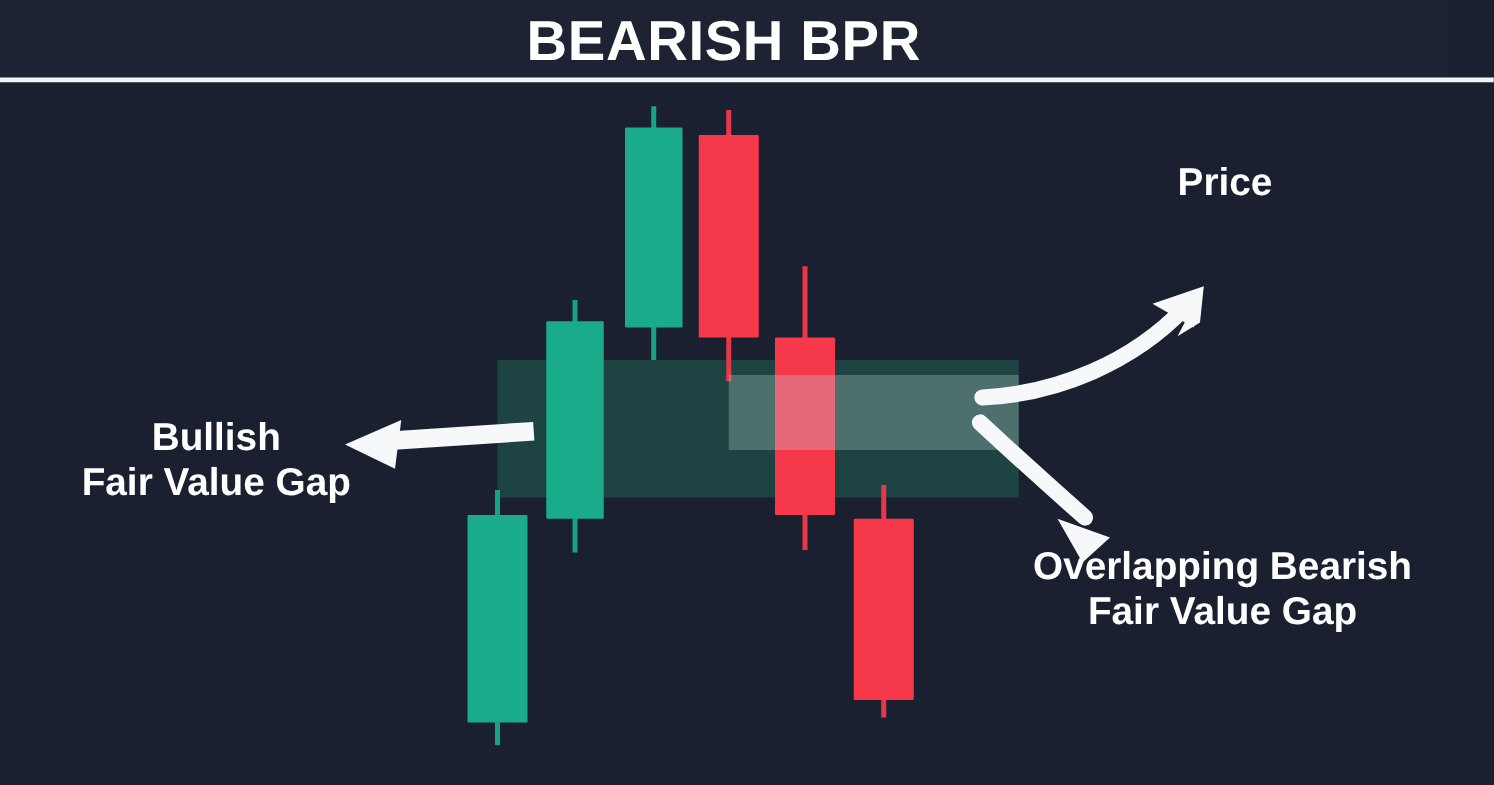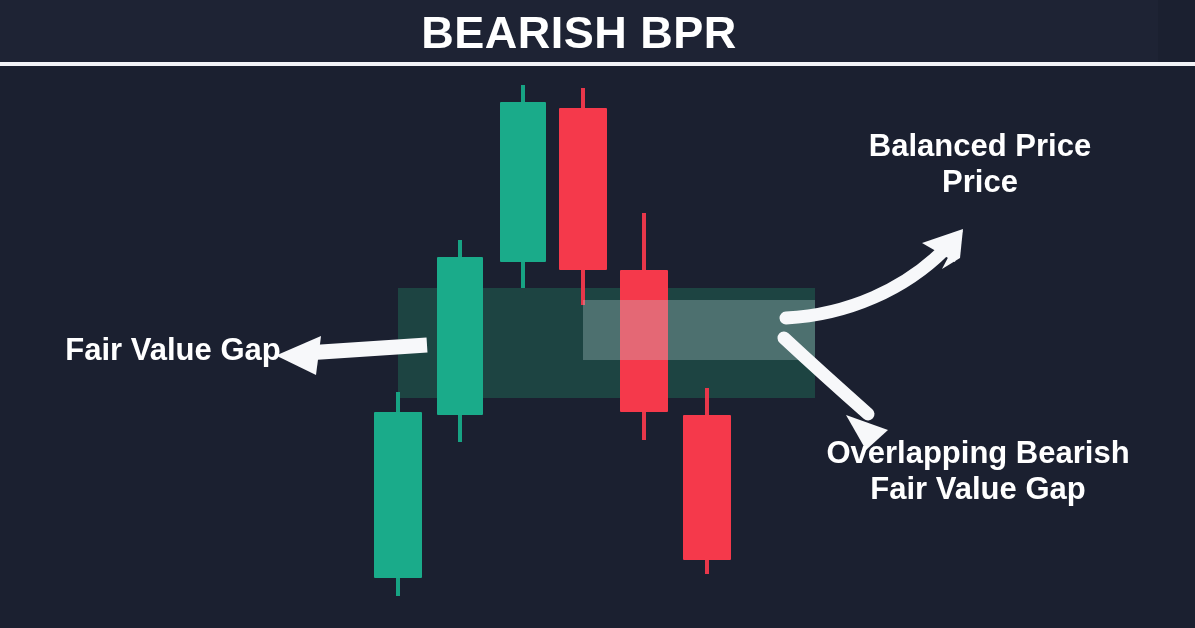--- a/index.html
+++ b/index.html
@@ -155,25 +155,25 @@
         <path d="M 963 163 L 942 203 L 960 192 Z" fill="#f7f8fa"></path>
       </g>
 
       <g>
         <path d="M 784 272 C 812 298, 842 325, 868 348" stroke="#f7f8fa" stroke-width="13" stroke-linecap="round" fill="none"></path>
         <path d="M 888 364 L 846 349 L 866 384 Z" fill="#f7f8fa"></path>
       </g>
     </svg>
 
     <div class="label label-bullish-fvg">
+      <span class="line">Bullish</span>
       <span class="line">Fair Value Gap</span>
     </div>
 
     <div class="label label-balanced-price-range">
-      <span class="line">Balanced Price</span>
       <span class="line">Price</span>
     </div>
 
     <div class="label label-overlapping-bearish-fvg">
       <span class="line">Overlapping Bearish</span>
       <span class="line">Fair Value Gap</span>
     </div>
 
   </div>
 </div>

